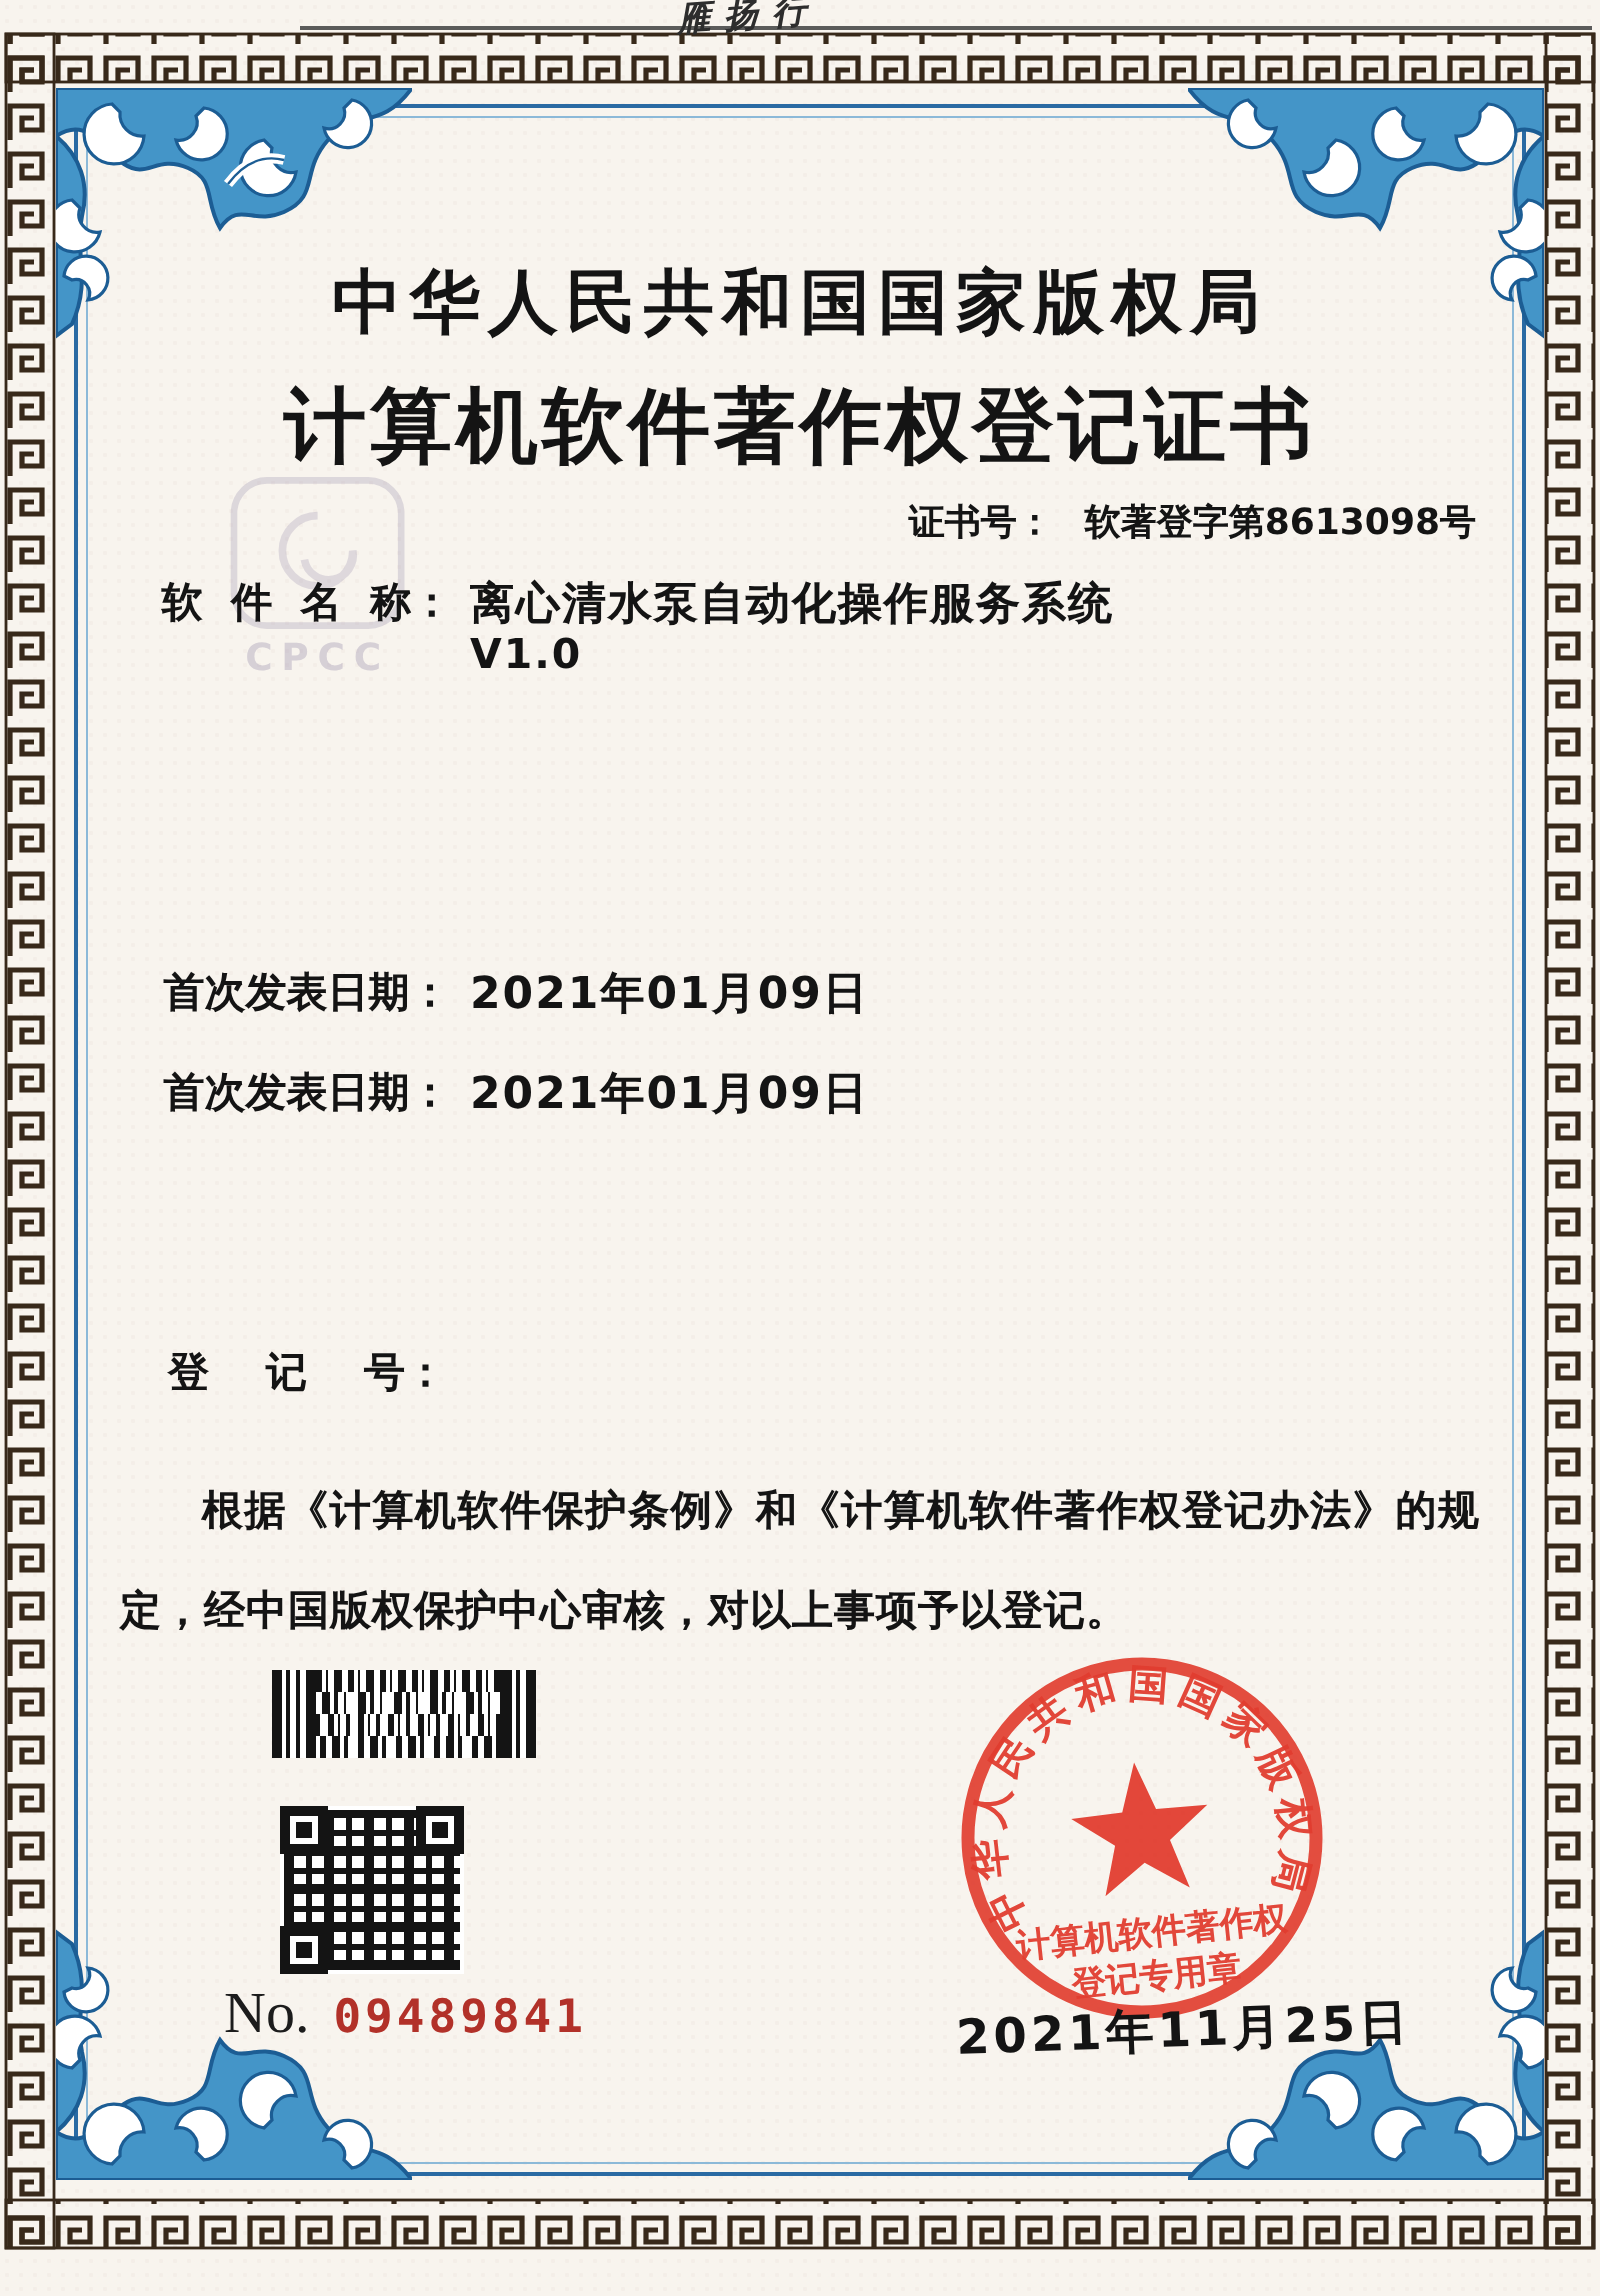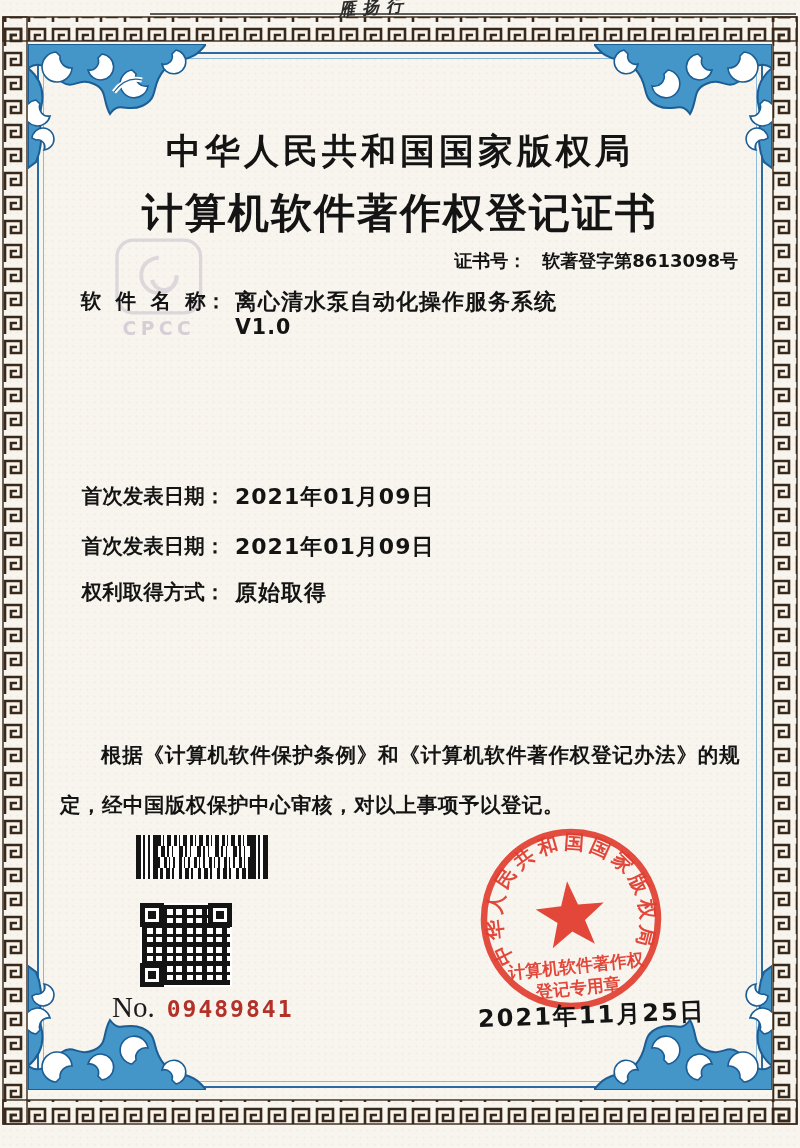--- a/index.html
+++ b/index.html
@@ -167,27 +167,24 @@
   <div class="abs row r3">
     <span class="lbl">首次发表日期：</span>
     <span class="val">2021年01月09日</span>
   </div>
 
   <div class="abs row r4">
     <span class="lbl">首次发表日期：</span>
     <span class="val">2021年01月09日</span>
   </div>
 
-  <div class="abs row r5">
-    <span class="lbl">权利取得方式：</span>
-    <span class="val">原始取得</span>
-  </div>
 
 
   <div class="abs row r7">
+    <span class="lbl">登    记    号：</span>
   </div>
 
   <div class="abs paragraph">根据《计算机软件保护条例》和《计算机软件著作权登记办法》的规定，经中国版权保护中心审核，对以上事项予以登记。</div>
 
   <div class="abs barcode">
     <div class="bc-start"></div>
     <div class="bc-mid">
       <div class="bc-r1"></div>
         <div class="bc-r2"></div>
         <div class="bc-r3"></div>

